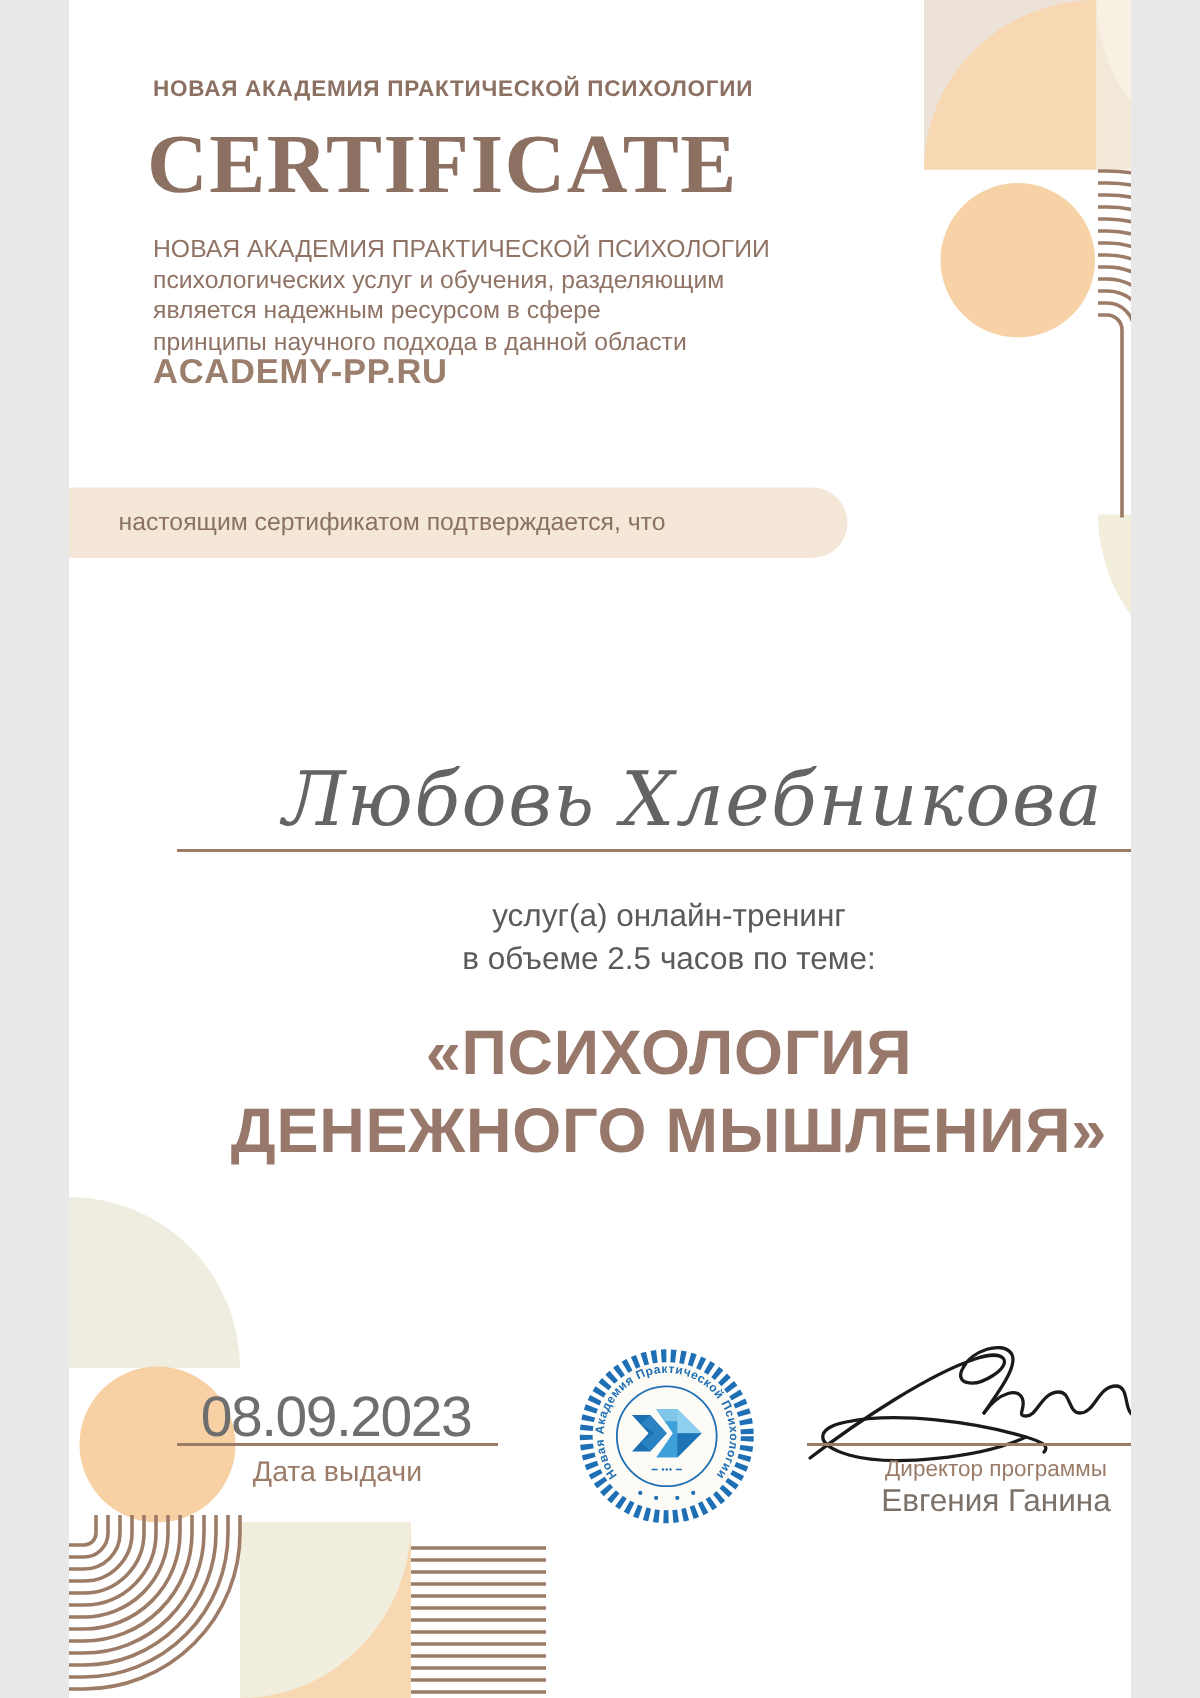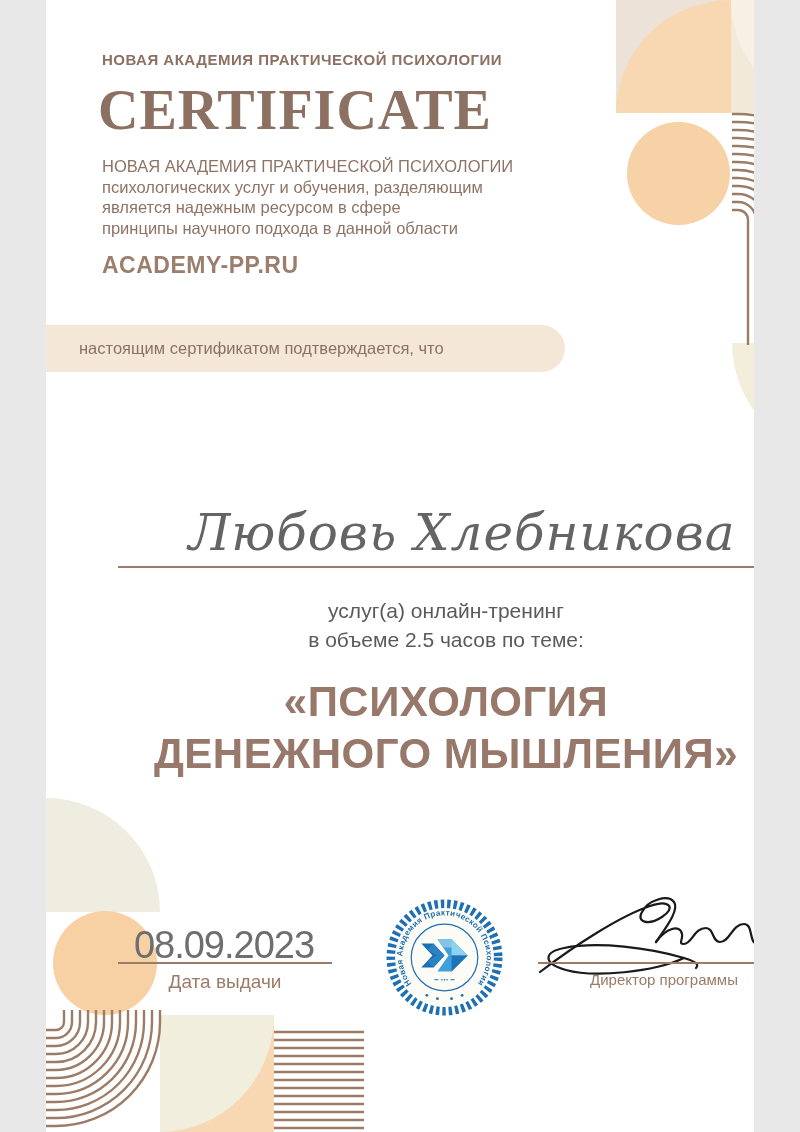--- a/index.html
+++ b/index.html
@@ -18,21 +18,21 @@
   .qTR{left:686px;top:343px;width:114px;height:114px;background:#F3EDDC;border-bottom-left-radius:100%;}
   .qBL{left:0;top:798px;width:114px;height:114px;background:#EFEDDF;border-top-right-radius:100%;}
   .circleBL{left:7px;top:911px;width:104px;height:104px;border-radius:50%;background:#F7D0A4;}
   .cellBM{left:114px;top:1015px;width:114px;height:117px;background:#F7D8B2;}
   .cellBM .q{width:100%;height:100%;background:#F2EEDD;border-bottom-right-radius:100%;}
   .deco-svg{left:0;top:0;width:800px;height:1132px;pointer-events:none;}
   
   .academy-name{left:56px;top:51px;font-size:15px;font-weight:bold;letter-spacing:.5px;color:#8C7062;}
   .cert-title{left:52px;top:78px;font-size:56px;font-weight:800;letter-spacing:1px;color:#8C7062;font-family:Liberation Serif, serif;}
   .desc{left:56px;top:156px;font-size:16.5px;line-height:20.5px;color:#8F7365;}
-  .website{left:56px;top:252px;font-size:23px;font-weight:bold;letter-spacing:.5px;color:#9B7E6C;text-align:center;}
+  .website{left:56px;top:234px;font-size:23px;font-weight:bold;letter-spacing:.5px;color:#9B7E6C;text-align:center;}
   
   .banner{left:0;top:325px;width:519px;height:47px;background:#F5E7D8;
     border-radius:0 24px 24px 0;line-height:47px;padding-left:33px;box-sizing:border-box;
     font-size:16.5px;color:#8A7261;}
   
   .recipient-name{left:0;top:504px;width:800px;text-align:center;
     font-family:"DejaVu Serif",serif;font-style:italic;font-size:50px;
     letter-spacing:1px;color:#646464;padding-left:16px;}
   .name-line{left:72px;top:566px;width:656px;height:2px;background:#9C7C66;}
   .course-intro{left:0;top:596px;width:800px;text-align:center;
@@ -182,14 +182,15 @@
   <svg class="abs sig-svg" viewBox="0 0 292 92">
     <g fill="none" stroke="#1A1A1A" stroke-width="2.2" stroke-linecap="round">
       <path d="M6,88 C40,62 86,32 116,22 C136,15 142,24 128,33 C114,42 102,38 108,28 C114,16 134,10 140,18 C146,26 130,46 122,58"></path>
       <path d="M122,58 C132,44 146,40 148,50 C149,56 144,60 150,60 C158,60 160,44 172,44 C180,44 178,58 186,58 C196,58 198,40 210,40 C220,40 214,60 224,60 C234,60 238,48 248,46 C258,44 266,48 260,54 C254,60 246,58 252,50"></path>
       <path d="M252,50 C262,42 274,40 280,42 C288,44 284,52 274,54"></path>
       <path d="M150,74 C120,88 60,94 32,86 C8,79 10,68 30,64 C64,57 116,64 150,74 C160,77 166,80 162,84"></path>
     </g>
   </svg>
   <div class="abs sig-line"></div>
   <div class="abs sig-role">Директор программы</div>
+  <div class="abs sig-name">Евгения Ганина</div>
 
 </div>
 
 </body></html>

